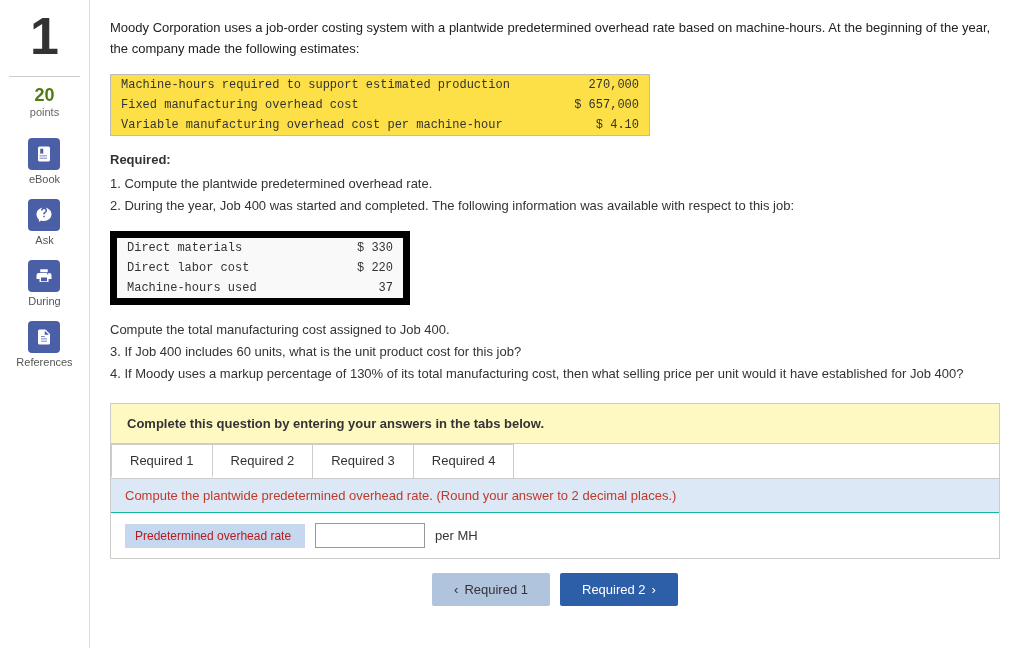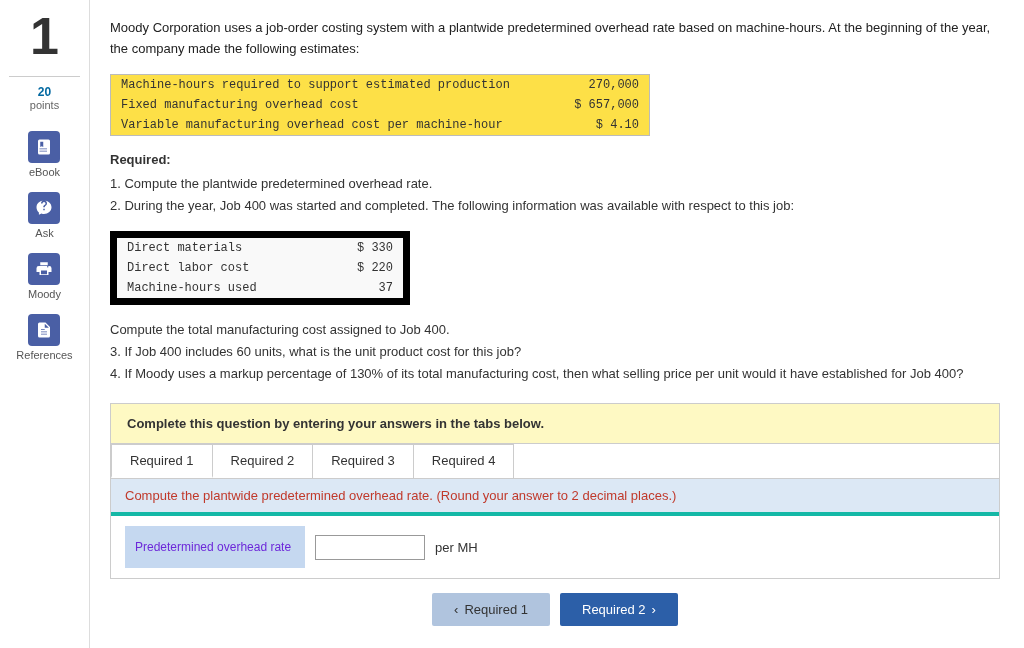--- a/index.html
+++ b/index.html
@@ -36,23 +36,23 @@
       width: 80%;
       border: none;
       border-top: 1px solid #ccc;
       margin: 8px 0;
     }
     .points-block {
       text-align: center;
       margin-bottom: 10px;
     }
     .points-num {
-      font-size: 12px;
+      font-size: 18px;
       font-weight: bold;
-      color: #0369a1;
+      color: #4d7c0f;
     }
     .points-label {
       font-size: 11px;
       color: #666;
     }
     .sidebar-nav {
       display: flex;
       flex-direction: column;
       align-items: center;
       gap: 14px;
@@ -183,37 +183,37 @@
     }
     
     .tab-content {
       padding: 0;
     }
     .tab-instruction {
       background: #dce8f5;
       padding: 9px 14px;
       font-size: 13px;
       color: #333;
-      border-bottom: 4px solid #14b8a6;
+      border-bottom: 1px solid #14b8a6;
     }
     .tab-instruction span {
       color: #c0392b;
     }
     .answer-row {
       display: flex;
       align-items: center;
       padding: 10px 14px;
       gap: 10px;
       background: #fff;
     }
     .answer-label {
       background: #c5d8f0;
-      padding: 14px 10px;
+      padding: 5px 10px;
       font-size: 12px;
-      color: #6d28d9;
+      color: #b91c1c;
       min-width: 180px;
     }
     .answer-input {
       border: 1px solid #999;
       padding: 4px 8px;
       width: 110px;
       font-size: 13px;
       outline: none;
     }
     .answer-unit {
@@ -283,21 +283,21 @@
         </div>
         <span class="sidebar-label">Ask</span>
       </div>
 
       <div class="sidebar-item">
         <div class="sidebar-icon">
           <svg width="18" height="18" viewBox="0 0 24 24">
               <path d="M19 8H5a3 3 0 0 0-3 3v5h4v4h12v-4h4v-5a3 3 0 0 0-3-3zM16 19H8v-5h8v5zm1-9a1 1 0 1 1 0-2 1 1 0 0 1 0 2zM17 3H7v4h10V3z"></path>
             </svg>
         </div>
-        <span class="sidebar-label">Moody</span>
+        <span class="sidebar-label">During</span>
       </div>
 
       <div class="sidebar-item">
         <div class="sidebar-icon">
           <svg width="18" height="18" viewBox="0 0 24 24">
               <path d="M14 2H6a2 2 0 0 0-2 2v16a2 2 0 0 0 2 2h12a2 2 0 0 0 2-2V8l-6-6zm-1 1.5L18.5 9H13V3.5zM8 17h8v1H8v-1zm0-3h8v1H8v-1zm0-3h5v1H8v-1z"></path>
             </svg>
         </div>
         <span class="sidebar-label">References</span>
       </div>

